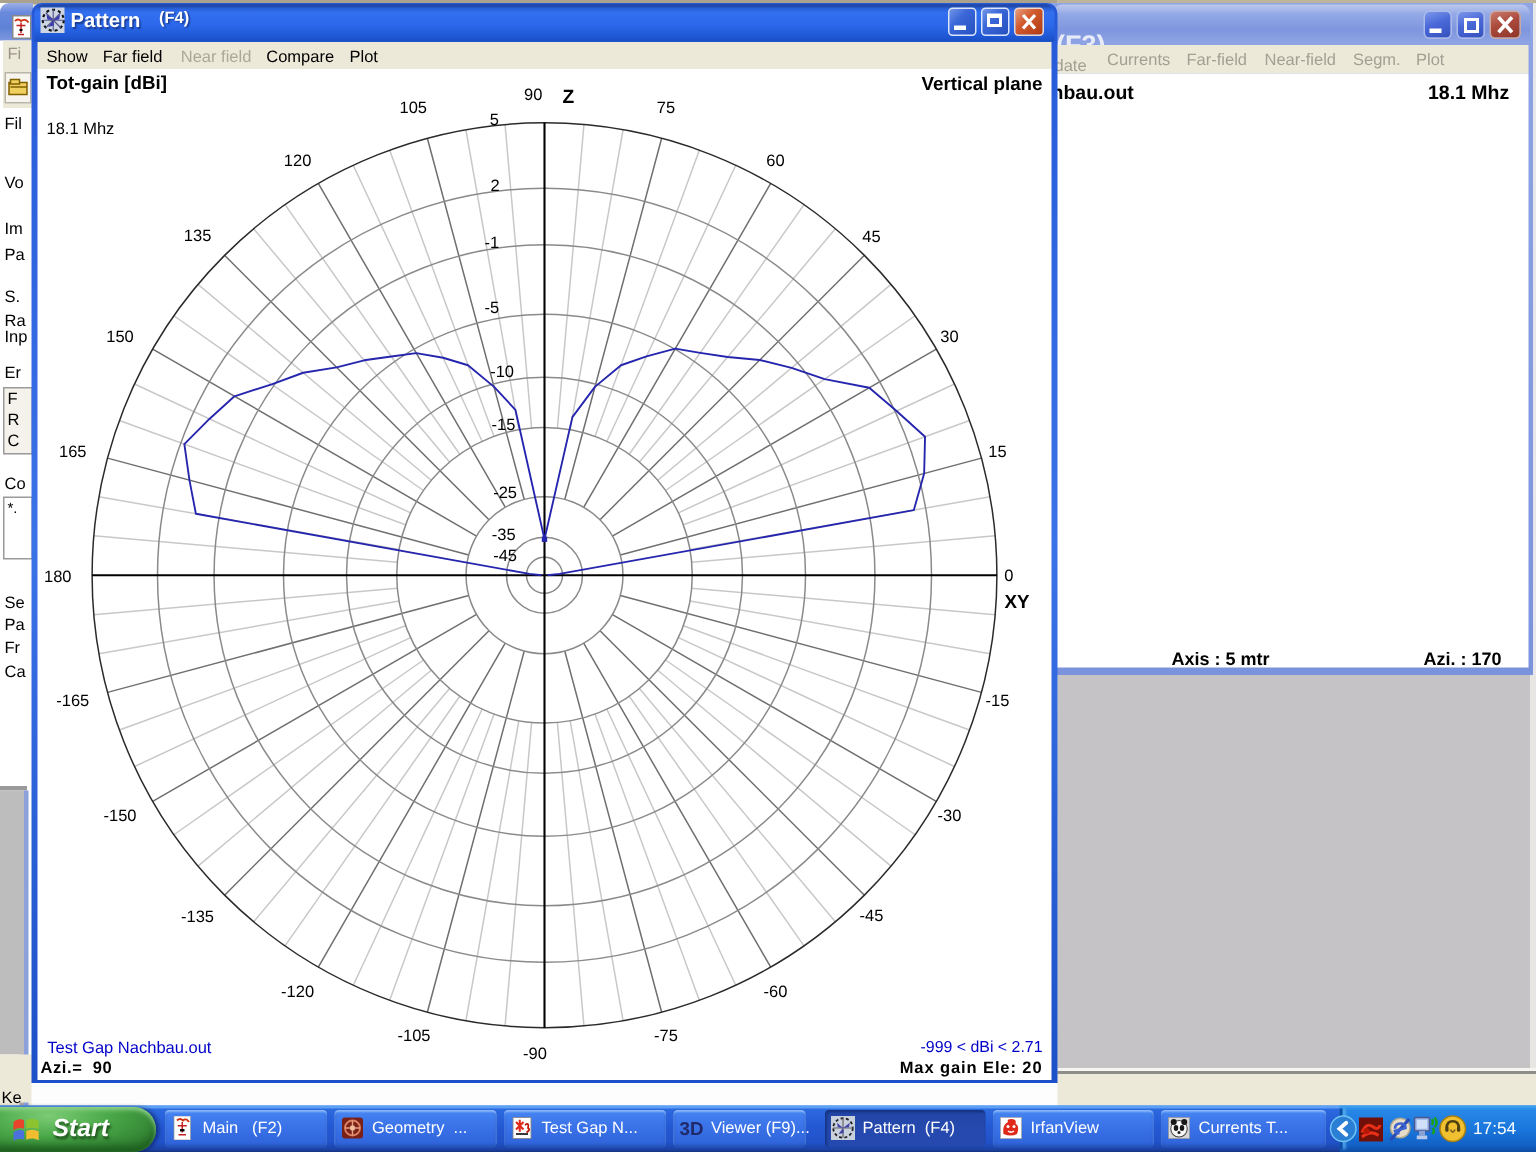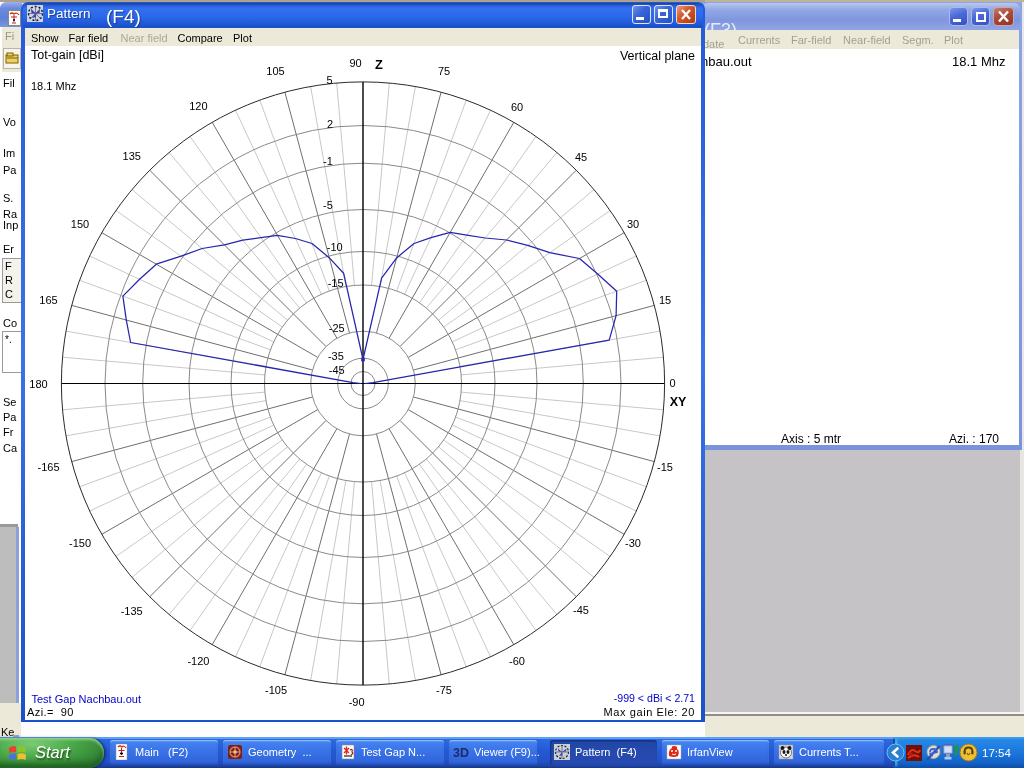--- a/index.html
+++ b/index.html
@@ -1,18 +1,18 @@
 <!DOCTYPE html>
 <html><head><meta charset="utf-8"><style>
 *{margin:0;padding:0;box-sizing:border-box}
 html,body{width:1024px;height:768px;overflow:hidden;font-family:"Liberation Sans",sans-serif}
 body{position:relative;background:#ece9d8}
 .abs{position:absolute}
 .t11{font-size:11px;line-height:13px;white-space:pre}
-.b{font-weight:normal}
+.b{font-weight:bold}
 </style></head><body>
 
 <div class="abs" style="left:0;top:0;width:705px;height:2.5px;background:#aaa28c"></div>
 <div class="abs" style="left:705px;top:0;width:319px;height:3px;background:#beb49b"></div>
 
 <div class="abs" style="left:0;top:2px;width:22px;height:733px;background:#fff">
   <div class="abs" style="left:0;top:0;width:22px;height:25px;background:linear-gradient(180deg,#9db0e6 0%,#6b8ade 25%,#5f82d6 65%,#7c97de 100%);border-top-left-radius:6px"></div>
   <div class="abs" style="left:8px;top:8px;width:13px;height:16px;background:#fff;border:1px solid #888">
      <svg width="11" height="14" viewBox="0 0 11 14">
         <path d="M1 3 Q3 1 5 3 Q8 1 10 4" stroke="#d03010" stroke-width="1.2" fill="none"></path>
@@ -62,21 +62,21 @@
   <div class="abs" style="left:2px;top:1px;right:2px;height:25px;border-radius:6px 6px 0 0;background:linear-gradient(180deg,#1c3f94 0%,#2a62dd 12%,#3370f0 22%,#2b68ea 55%,#1f58d5 85%,#1a4fc5 96%,#2158cf 100%)"></div>
 
   <div class="abs" style="left:5.5px;top:3px;width:16.5px;height:16.5px;background:#cdd4e2">
     <svg width="17" height="17" viewBox="0 0 17 17">
       <circle cx="8.5" cy="8.5" r="7" fill="none" stroke="#101010" stroke-width="1.4" stroke-dasharray="2 2"></circle>
       <path d="M8.5 1.5 V15.5 M1.5 8.5 H15.5 M3.5 3.5 L13.5 13.5 M13.5 3.5 L3.5 13.5" stroke="#5a5a8a" stroke-width="0.8"></path>
       <path d="M8.5 8.5 L4 4.5 L4.5 8 Z M8.5 8.5 L13 4.5 L12.5 8 Z M8.5 8.5 L5 13 L9 12 Z" fill="#3a3ab0"></path>
     </svg>
   </div>
   <div class="abs b" style="left:26px;top:4px;color:#fff;font-size:13.5px;text-shadow:1px 1px 1px #1a3a90">Pattern</div>
-    <div class="abs b" style="left:85px;top:4px;color:#fff;font-size:19px;text-shadow:1px 1px 1px #1a3a90">(F4)</div>
+    <div class="abs b" style="left:85px;top:4px;color:#fff;font-size:11px;text-shadow:1px 1px 1px #1a3a90">(F4)</div>
 
   <div class="abs" style="left:611px;top:3px;width:19px;height:19px;border-radius:3px;border:1px solid #dce6f8;background:linear-gradient(135deg,#7195e8 0%,#3a66d8 40%,#2551c0 100%)">
       <div class="abs" style="left:3px;bottom:3px;width:8px;height:3px;background:#fff"></div>
     </div>
   <div class="abs" style="left:633px;top:3px;width:19px;height:19px;border-radius:3px;border:1px solid #dce6f8;background:linear-gradient(135deg,#7195e8 0%,#3a66d8 40%,#2551c0 100%)">
       <div class="abs" style="left:3px;top:3px;width:10px;height:9px;border:2px solid #fff;border-top-width:3px"></div>
     </div>
   <div class="abs" style="left:655px;top:3px;width:20px;height:19px;border-radius:3px;border:1px solid #f0d8cc;background:linear-gradient(135deg,#e8a080 0%,#d25a2e 40%,#b03a10 100%)">
     <svg width="18" height="17" viewBox="0 0 18 17">
         <path d="M5 4 L13 13 M13 4 L5 13" stroke="#fff" stroke-width="2.2"></path>

